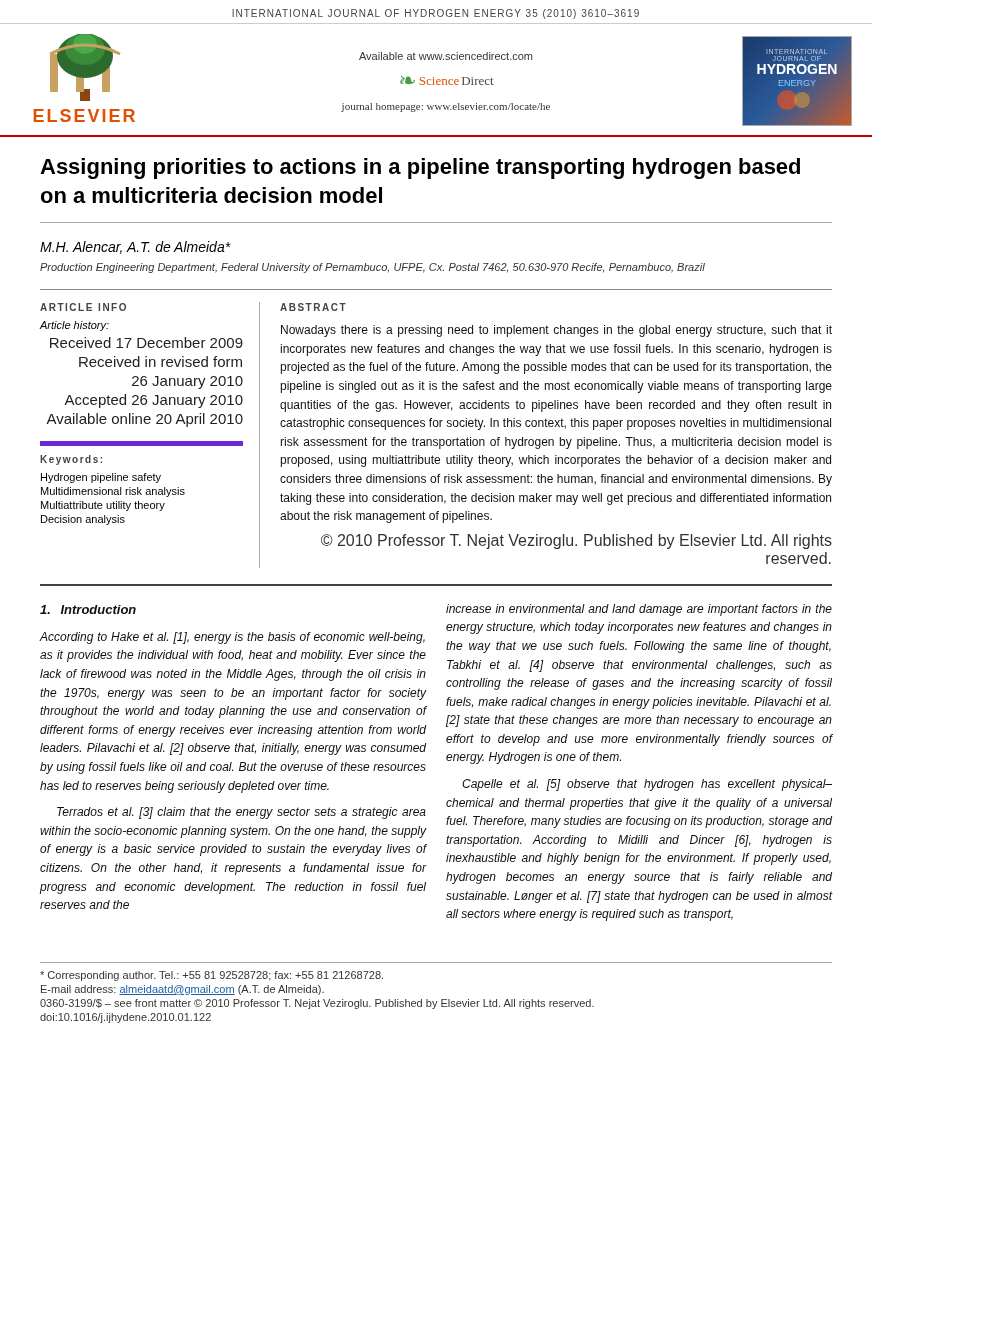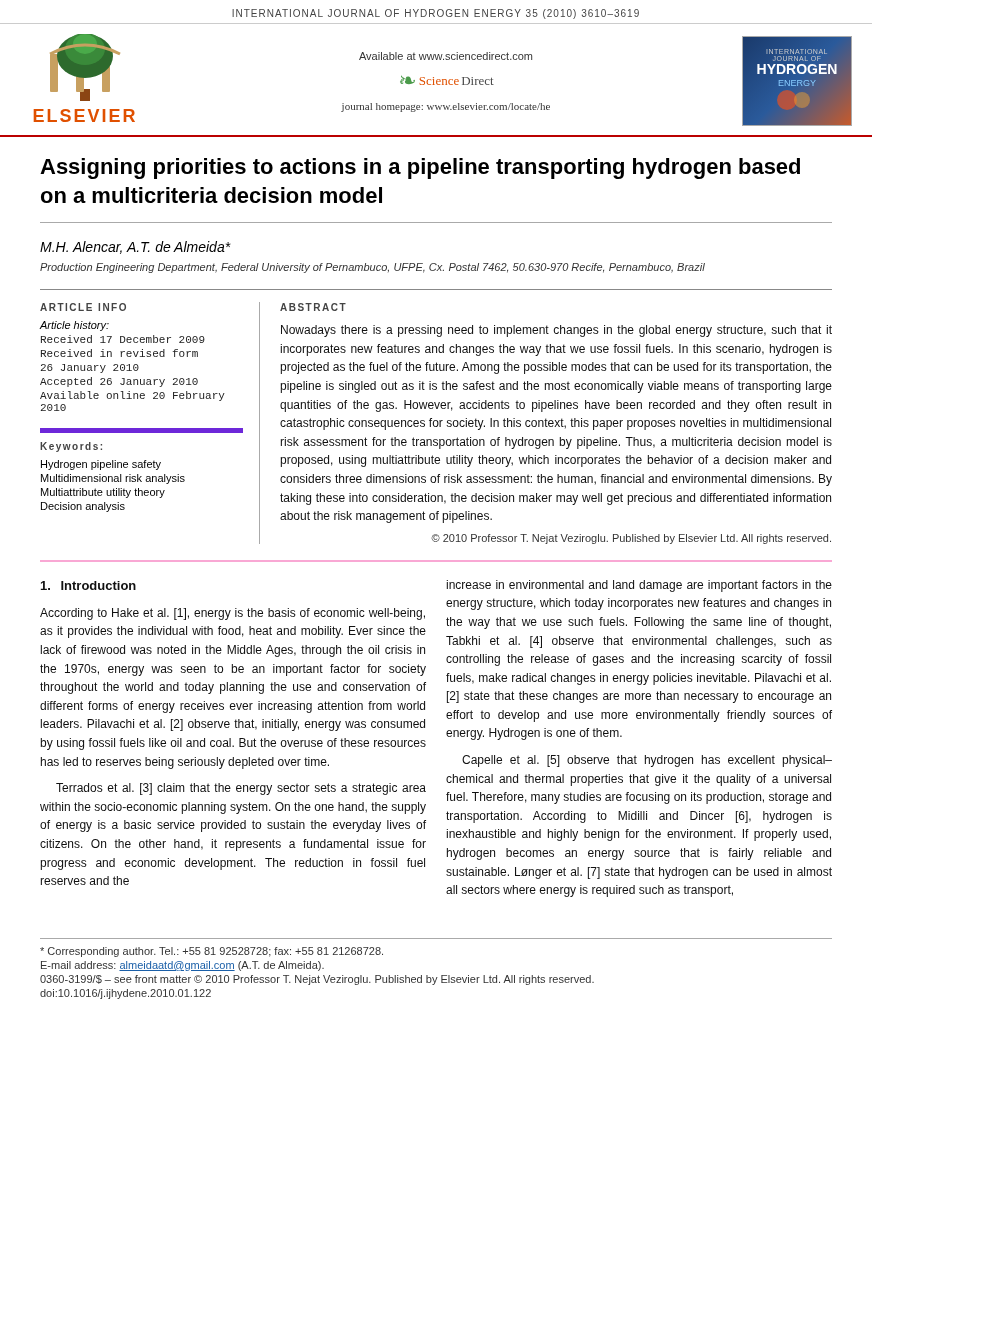--- a/index.html
+++ b/index.html
@@ -159,24 +159,25 @@
       color: #444;
       margin-bottom: 6px;
     }
     .info-history-label {
       font-size: 11px;
       font-style: italic;
       font-family: Arial, sans-serif;
       margin-bottom: 3px;
     }
     .info-history-item {
-      font-size: 11px;
-      font-family: Liberation Mono, monospace;
+      font-size: 15px;
+      font-family: Liberation Sans, sans-serif;
       margin-bottom: 2px;
       color: #222;
+      text-align: right;
     }
     .keywords-section {
       margin-top: 14px;
       padding-top: 8px;
       border-top: 5px solid #6d28d9;
     }
     .keyword-item {
       font-size: 11px;
       font-family: Arial, sans-serif;
       margin-bottom: 2px;
@@ -193,32 +194,33 @@
       margin-bottom: 8px;
     }
     .abstract-text {
       font-size: 12px;
       line-height: 1.55;
       text-align: justify;
       font-family: Arial, sans-serif;
       color: #111;
     }
     .copyright-line {
-      font-size: 11px;
+      font-size: 16px;
       font-family: Arial, sans-serif;
       color: #333;
       text-align: right;
       margin-top: 6px;
     }
     
     .body-section {
-      border-top: 2px solid #f9a8d4;
+      border-top: 2px solid #404040;
       padding-top: 14px;
       display: flex;
       gap: 20px;
+      font-style: italic;
     }
     .body-col {
       flex: 1;
       font-size: 12px;
       font-family: Arial, sans-serif;
       line-height: 1.55;
       text-align: justify;
       color: #111;
     }
     .section-heading {
@@ -316,21 +318,21 @@
 
     <div class="two-col">
 
       <div class="article-info">
         <div class="info-section-title">ARTICLE INFO</div>
         <div class="info-history-label">Article history:</div>
         <div class="info-history-item">Received 17 December 2009</div>
         <div class="info-history-item">Received in revised form</div>
         <div class="info-history-item">26 January 2010</div>
         <div class="info-history-item">Accepted 26 January 2010</div>
-        <div class="info-history-item">Available online 20 February 2010</div>
+        <div class="info-history-item">Available online 20 April 2010</div>
 
         <div class="keywords-section">
           <div class="info-section-title">Keywords:</div>
           <div class="keyword-item">Hydrogen pipeline safety</div>
           <div class="keyword-item">Multidimensional risk analysis</div>
           <div class="keyword-item">Multiattribute utility theory</div>
           <div class="keyword-item">Decision analysis</div>
         </div>
       </div>
 

